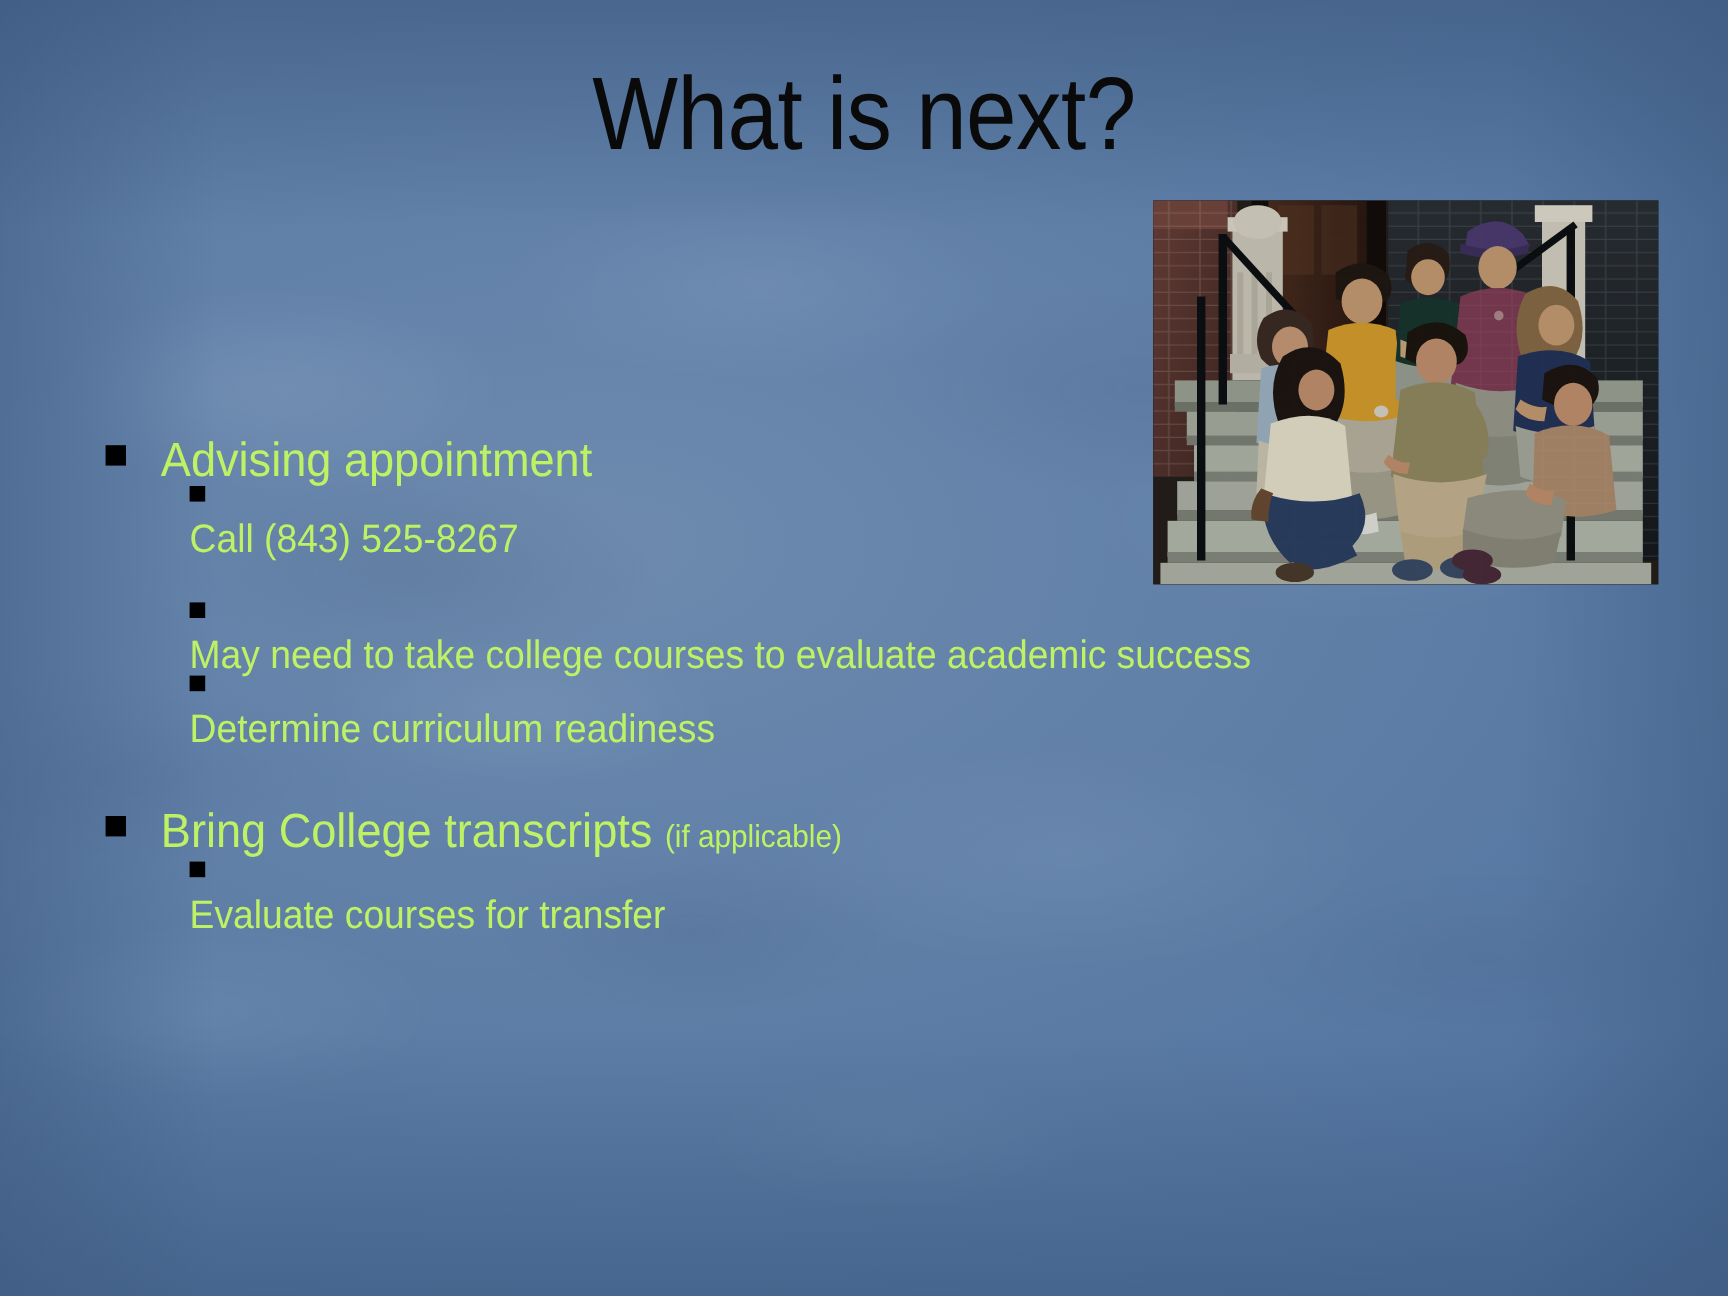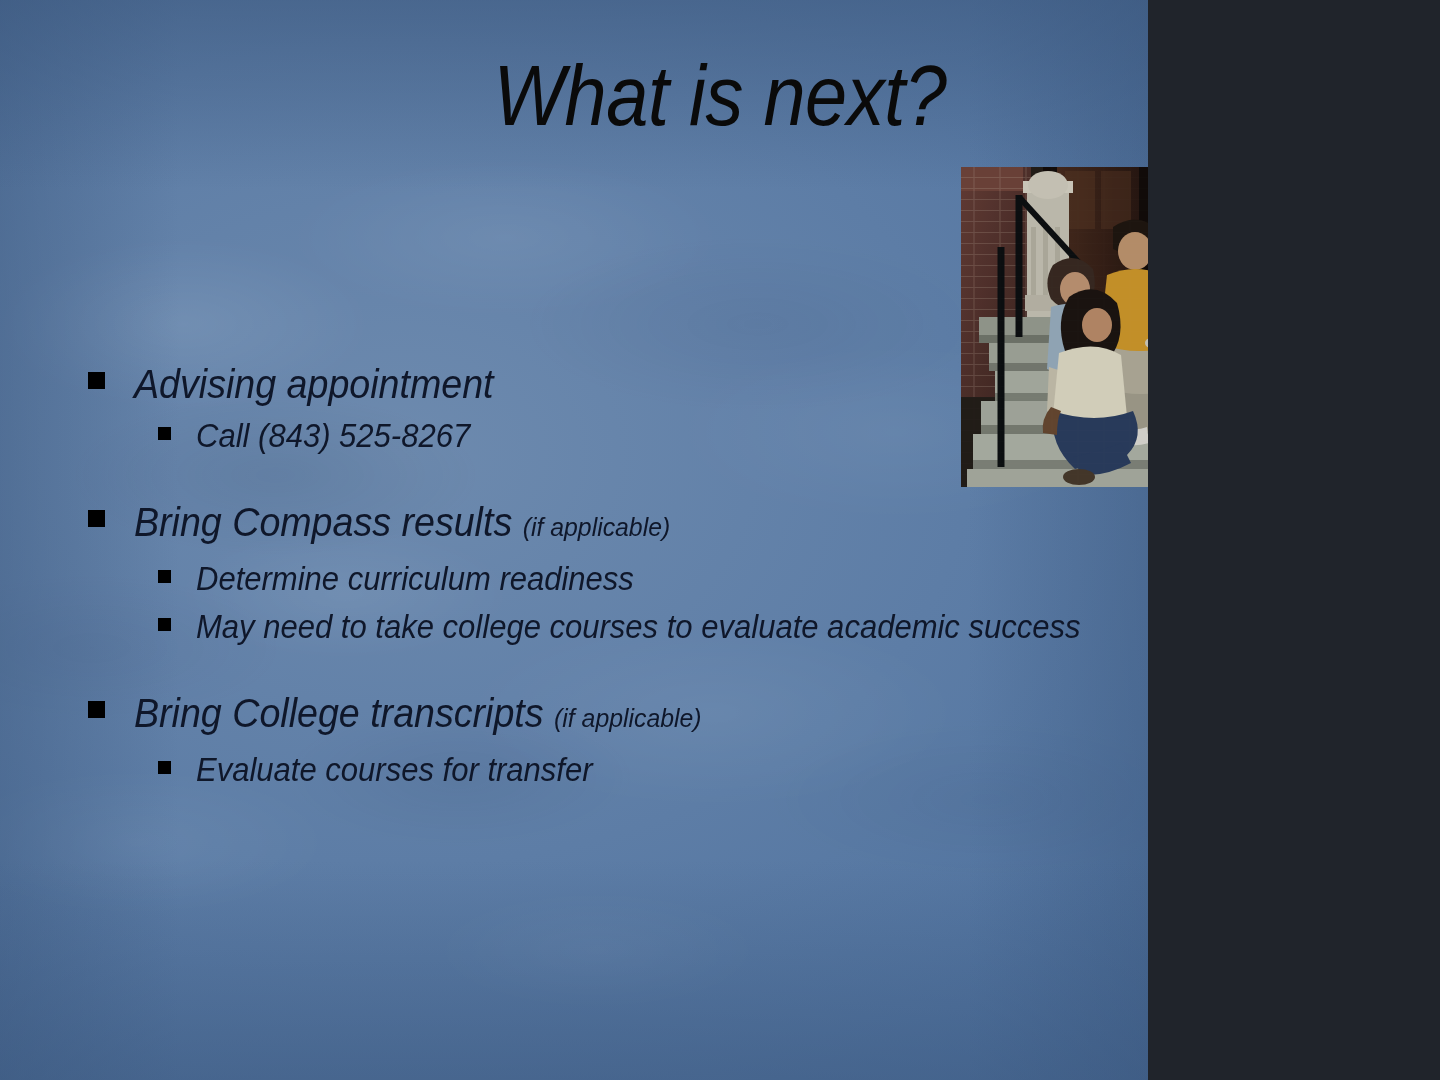--- a/index.html
+++ b/index.html
@@ -2,26 +2,25 @@
 <html><head>
 <meta charset="utf-8">
 <style>
   html, body {
     margin: 0;
     padding: 0;
     background: #20242b;
   }
   #slide {
     position: relative;
-    width: 1148px;
+    width: 1440px;
     height: 1080px;
     overflow: hidden;
     font-family: "Liberation Sans", "DejaVu Sans", sans-serif;
     background-color: #4f719e;
-    font-style: italic;
   }
 
   
   .bg-layer {
     position: absolute;
     inset: 0;
     pointer-events: none;
   }
   .bg-base {
     background:
@@ -97,31 +96,32 @@
     left: 88px;
     top: 358px;
     width: 1290px;
   }
   .group { margin-bottom: 36px; }
   .group:last-child { margin-bottom: 0; margin-top: 24px; }
 
   .lvl1, .lvl2 {
     display: flex;
     align-items: baseline;
-    color: #0f172a;
+    color: #bef264;
   }
   .lvl1 {
     font-size: 40px;
     line-height: 52px;
     margin-bottom: 2px;
   }
   .lvl2 {
     font-size: 33px;
     line-height: 48px;
     padding-left: 70px;
+    flex-direction: column;
   }
   .mark1 {
     flex: 0 0 auto;
     width: 17px;
     height: 17px;
     background: #000;
     margin-right: 29px;
     position: relative;
     top: -9px;
   }
@@ -175,31 +175,27 @@
         <span class="mark1"></span>
         <span class="txt"><span>Advising appointment</span></span>
       </div>
       <div class="lvl2">
         <span class="mark2"></span>
         <span class="txt">Call (843) 525-8267</span>
       </div>
     </div>
 
     <div class="group">
-      <div class="lvl1">
-        <span class="mark1"></span>
-        <span class="txt"><span>Bring Compass results</span>&nbsp;<span class="note">(if applicable)</span></span>
+      <div class="lvl2">
+        <span class="mark2"></span>
+        <span class="txt">May need to take college courses to evaluate academic success</span>
       </div>
       <div class="lvl2">
         <span class="mark2"></span>
         <span class="txt">Determine curriculum readiness</span>
-      </div>
-      <div class="lvl2">
-        <span class="mark2"></span>
-        <span class="txt">May need to take college courses to evaluate academic success</span>
       </div>
     </div>
 
     <div class="group">
       <div class="lvl1">
         <span class="mark1"></span>
         <span class="txt"><span>Bring College transcripts</span>&nbsp;<span class="note">(if applicable)</span></span>
       </div>
       <div class="lvl2">
         <span class="mark2"></span>

